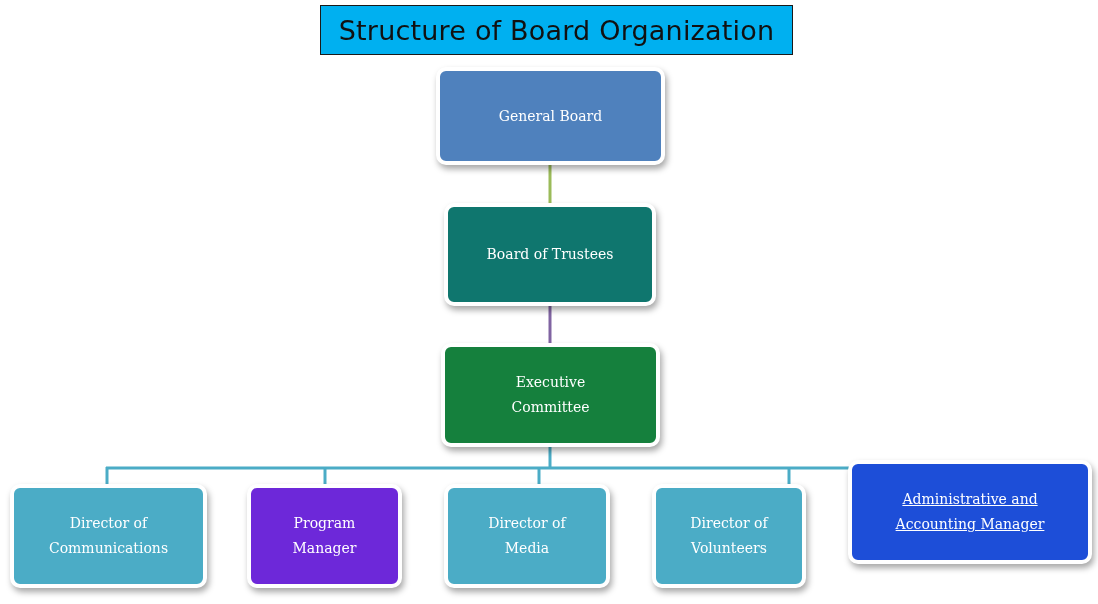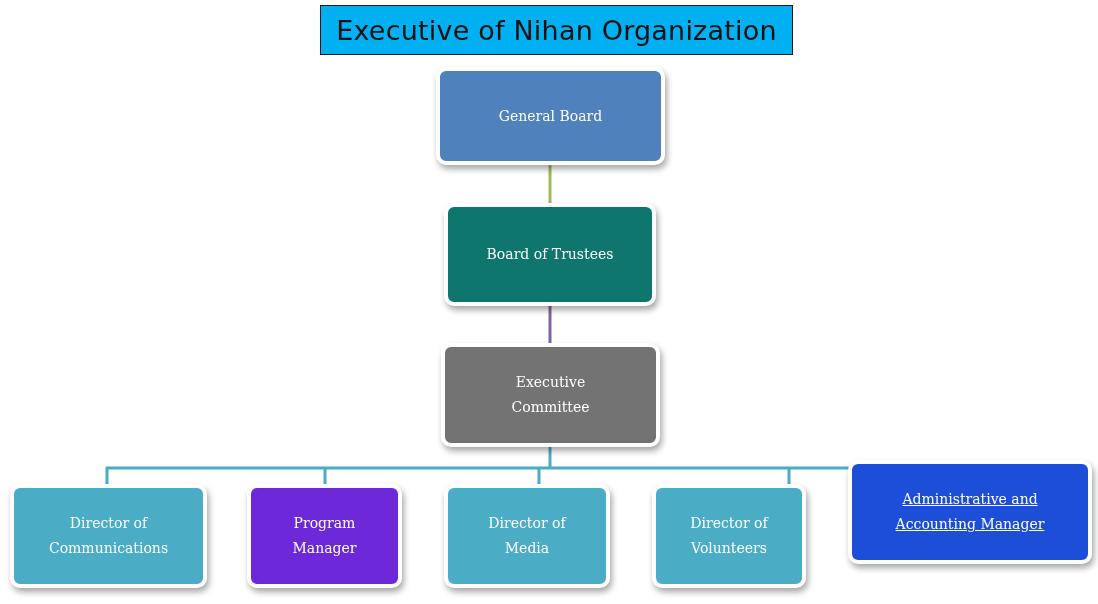--- a/index.html
+++ b/index.html
@@ -31,32 +31,32 @@
   <line x1="550" y1="445" x2="550" y2="469" stroke="#4bacc6" stroke-width="3"></line>
   <line x1="106" y1="468" x2="1017" y2="468" stroke="#4bacc6" stroke-width="3"></line>
   <line x1="107" y1="467" x2="107" y2="485" stroke="#4bacc6" stroke-width="3"></line>
   <line x1="325" y1="467" x2="325" y2="485" stroke="#4bacc6" stroke-width="3"></line>
   <line x1="539" y1="467" x2="539" y2="485" stroke="#4bacc6" stroke-width="3"></line>
   <line x1="789" y1="467" x2="789" y2="485" stroke="#4bacc6" stroke-width="3"></line>
   <line x1="1016" y1="467" x2="1016" y2="485" stroke="#4bacc6" stroke-width="3"></line>
 </svg>
 
 <div class="title-box">
-  <span>Executive of Nihan Organization</span>
+  <span>Structure of Board Organization</span>
 </div>
 
 <div class="node" style="left:436px; top:67px; width:229px; height:98px; background:#4f81bd;">
   <span>General Board</span>
 </div>
 
 <div class="node" style="left:444px; top:203px; width:212px; height:103px; background:#0f766e;">
   <span>Board of Trustees</span>
 </div>
 
-<div class="node" style="left:441px; top:343px; width:219px; height:104px; background:#737373;">
+<div class="node" style="left:441px; top:343px; width:219px; height:104px; background:#15803d;">
   <span>Executive
 Committee</span>
 </div>
 
 <div class="node" style="left:10px; top:484px; width:197px; height:104px; background:#4bacc6;">
   <span>Director of
 Communications</span>
 </div>
 
 <div class="node" style="left:247px; top:484px; width:155px; height:104px; background:#6d28d9;">

